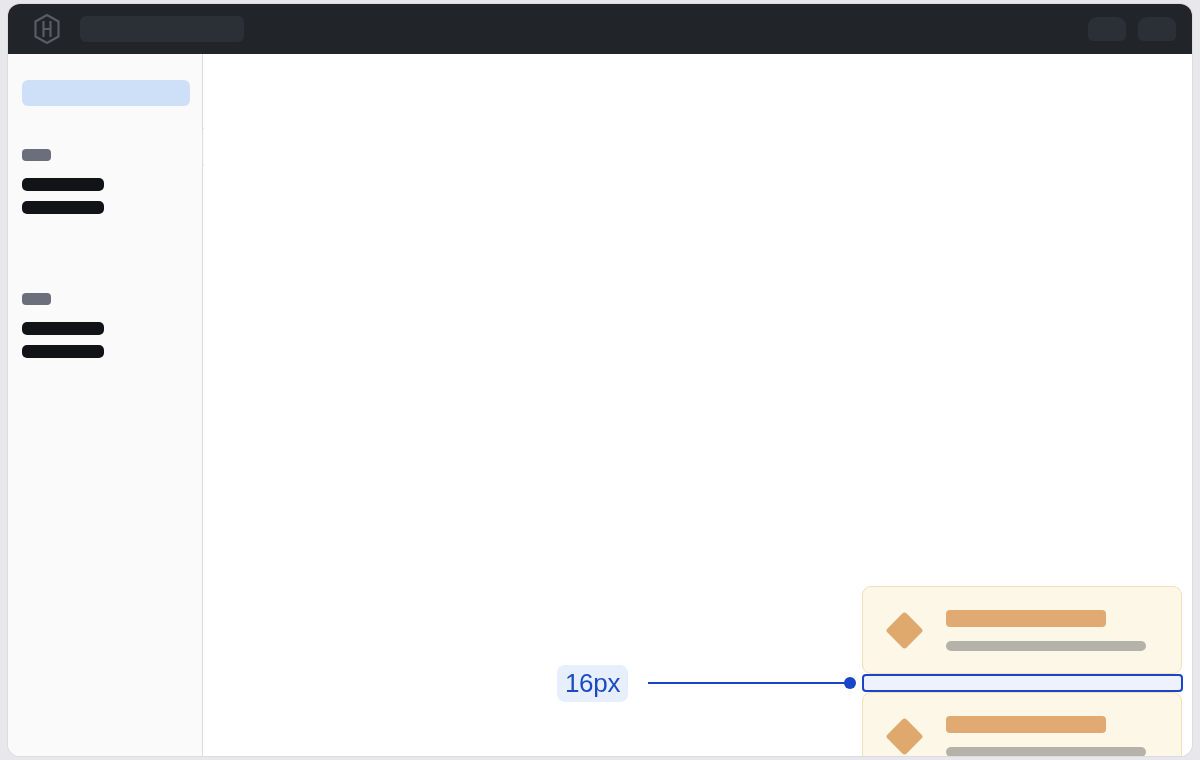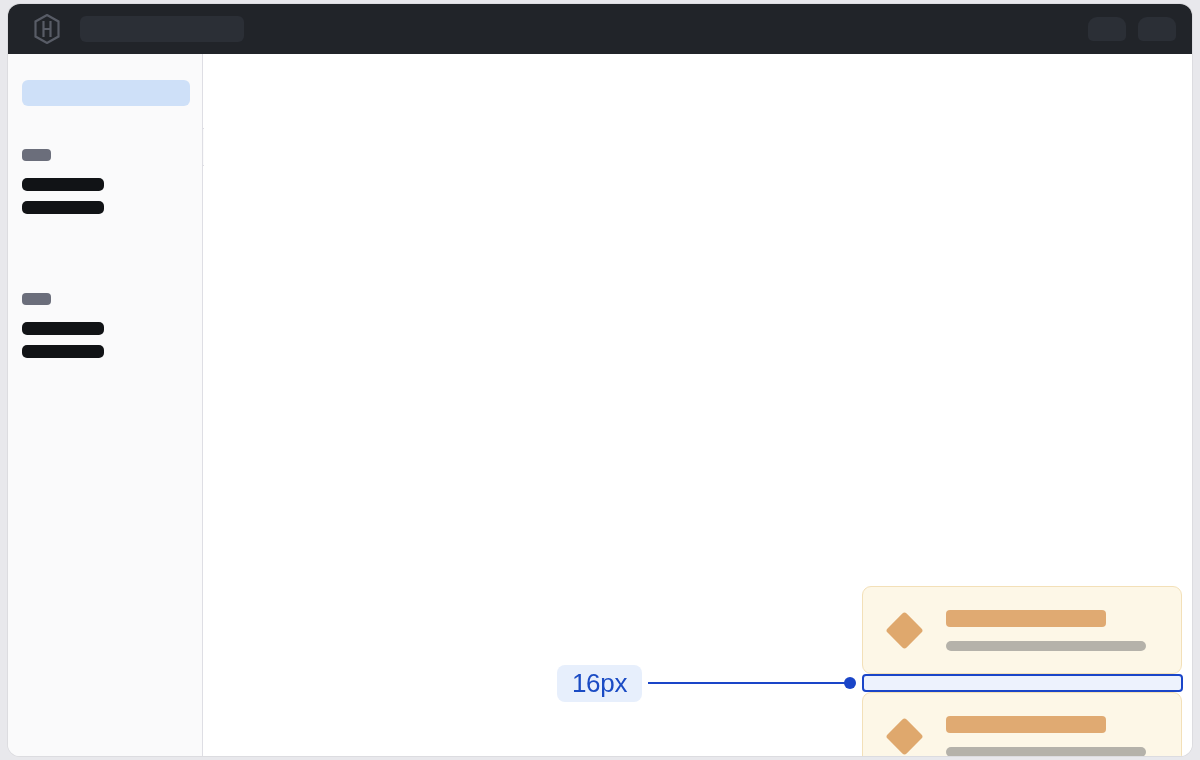--- a/index.html
+++ b/index.html
@@ -201,21 +201,21 @@
     top: 623px;
     width: 12px;
     height: 12px;
     background: #1A45C8;
     border-radius: 50%;
   }
   #spacing-badge {
     position: absolute;
     left: 549px;
     top: 611px;
-    width: 85px;
+    width: 71px;
     height: 37px;
     background: #E7EFFC;
     border-radius: 8px;
     display: flex;
     align-items: center;
     justify-content: center;
     color: #1A4BC4;
     font-size: 26px;
     letter-spacing: -0.3px;
   }

